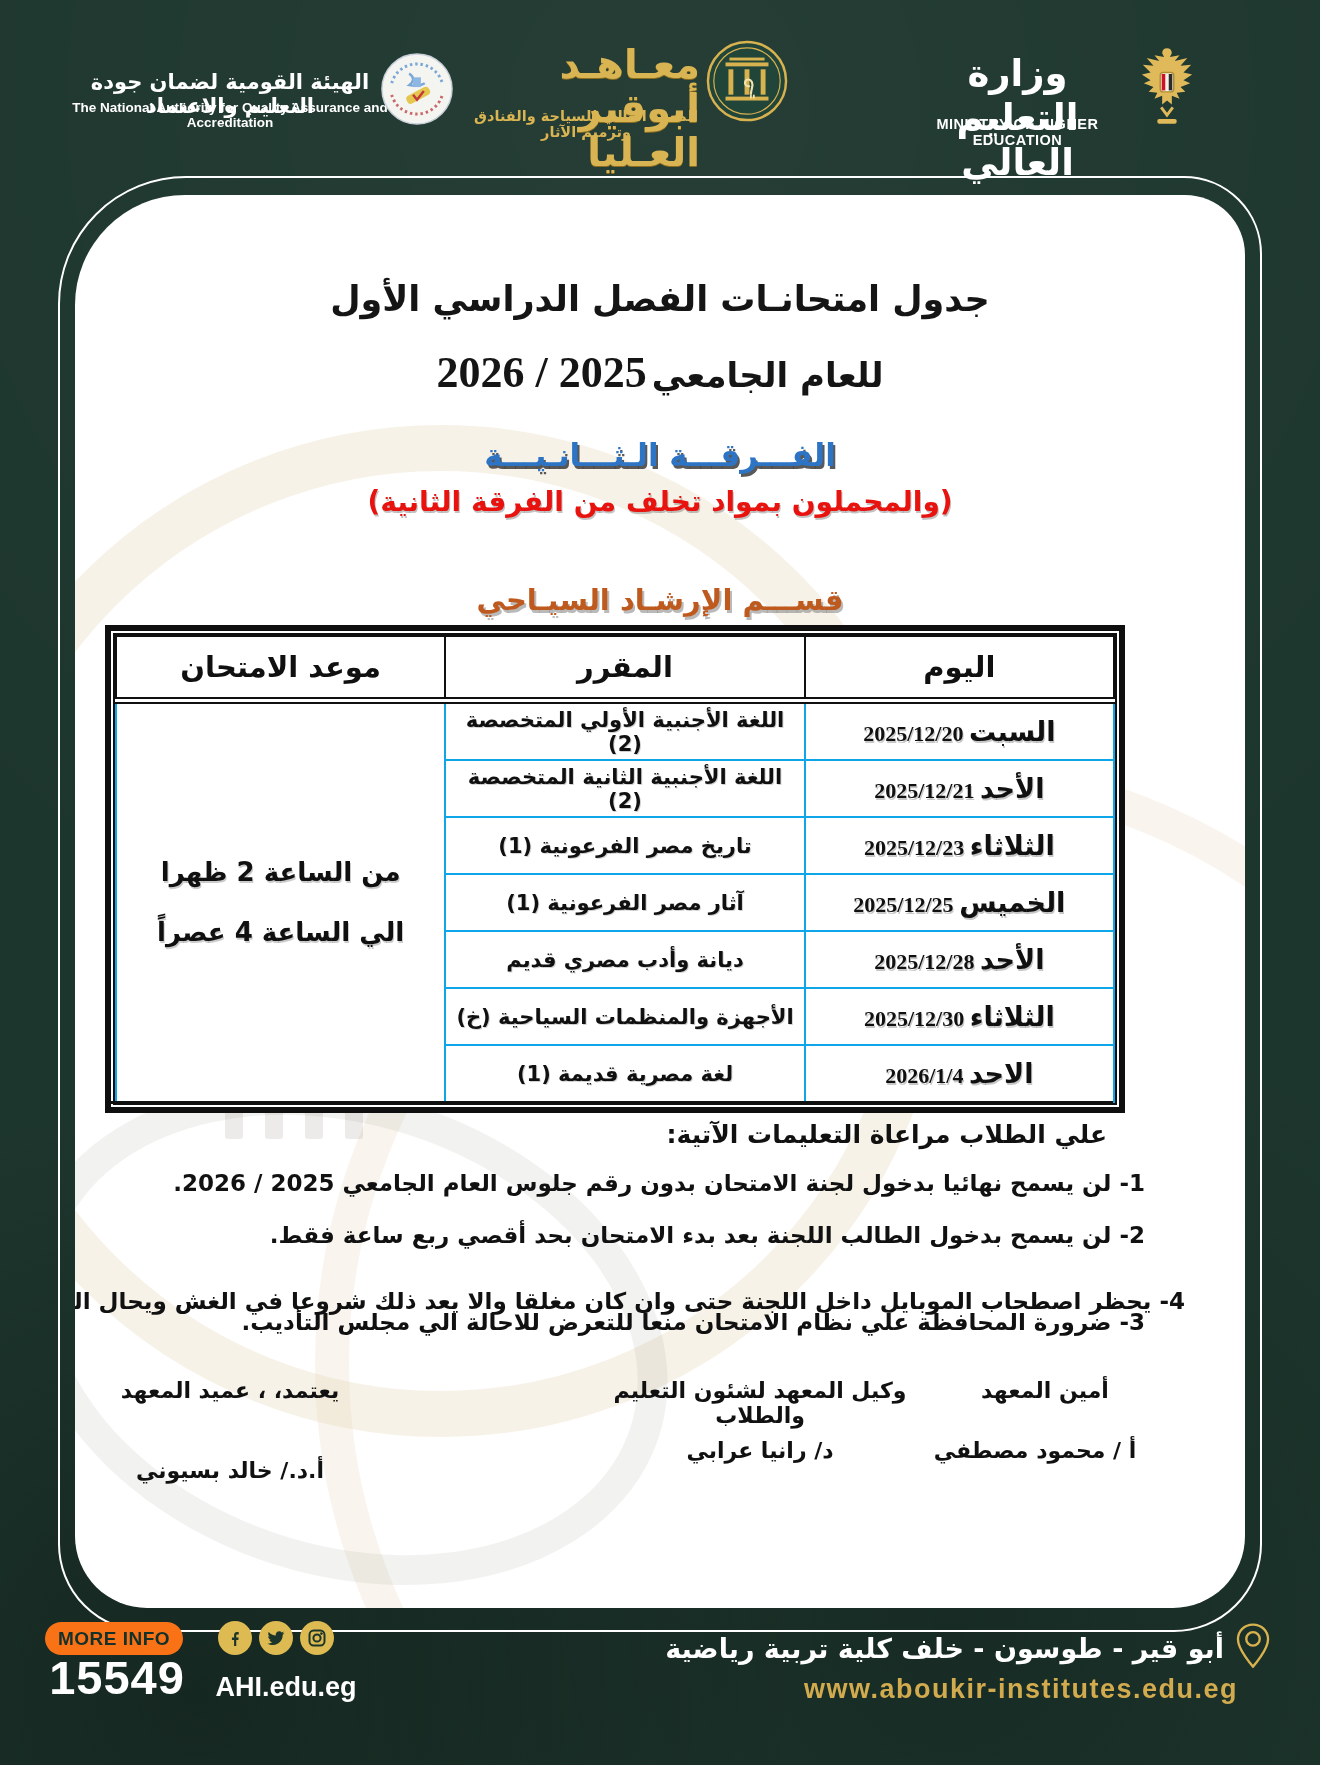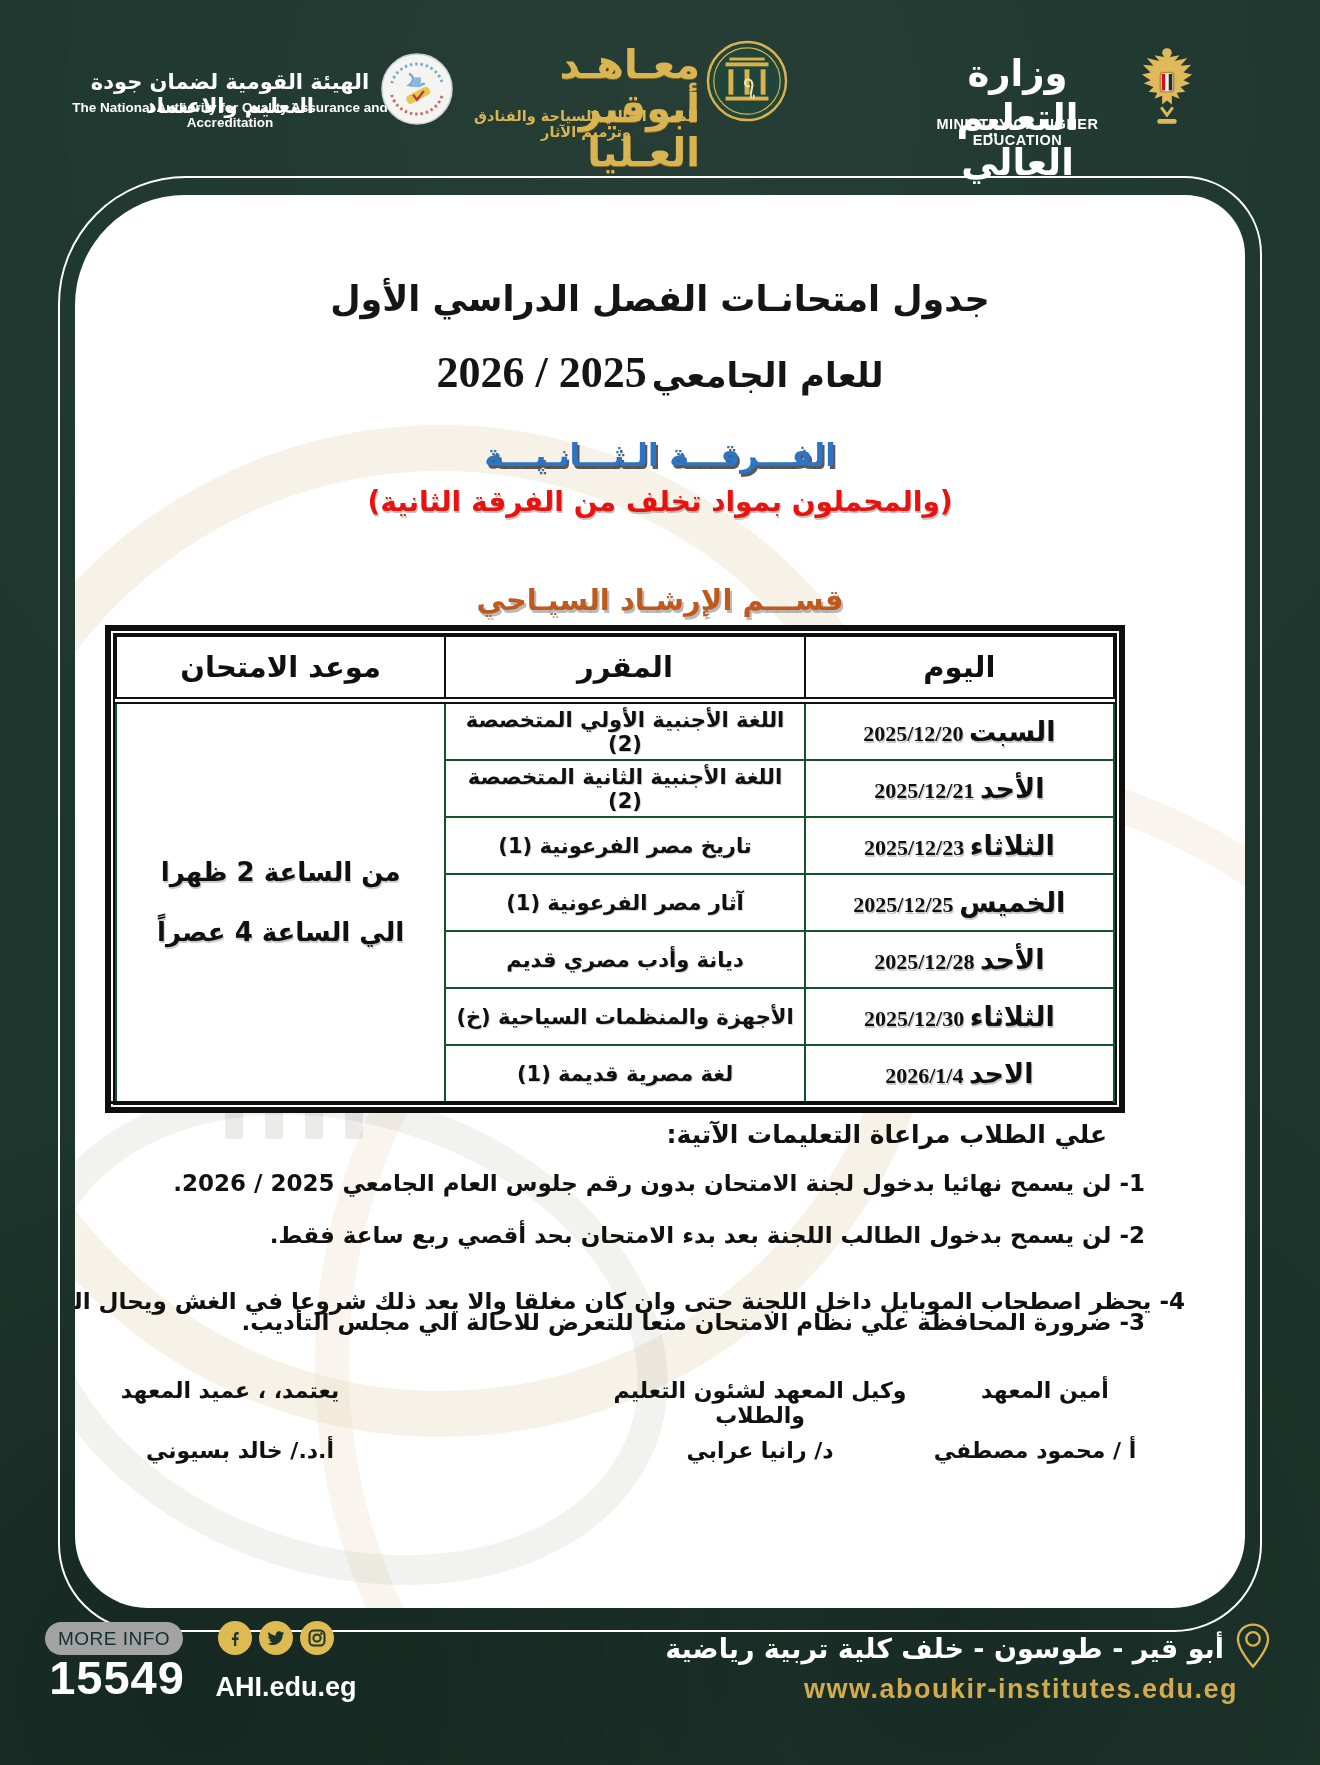--- a/index.html
+++ b/index.html
@@ -38,21 +38,21 @@
   .t2 .lbl{font-size:34px;font-weight:bold;}
   .t2 .yr{font-size:44px;font-weight:600;font-family:"Liberation Serif","DejaVu Serif",serif;}
   .grade{left:0;top:242px;width:100%;text-align:center;font-size:31px;font-weight:bold;color:#2e74c4;direction:rtl;letter-spacing:1px;text-shadow:2px 3px 0 rgba(60,60,60,0.85);}
   .note{left:0;top:290px;width:100%;text-align:center;font-size:28px;font-weight:bold;color:#e8120f;direction:rtl;text-shadow:1px 2px 0 rgba(120,120,120,0.45);}
   .dept{left:0;top:388px;width:100%;text-align:center;font-size:29px;font-weight:bold;color:#bf5a1f;direction:rtl;text-shadow:2px 3px 0 rgba(130,130,130,0.55);}
   
   .tbl-outer{left:30px;top:430px;width:1008px;border:6px solid #0f0f0f;background:#fff;}
   .tbl-inner{border:2px solid #0f0f0f;margin:2px;}
   table.sched{width:100%;border-collapse:collapse;direction:rtl;}
   table.sched th{border:2px solid #101010;border-bottom:7px double #101010;height:58px;font-size:29px;font-weight:bold;color:#101010;}
-  table.sched td{border:2px solid #14532d;text-align:center;vertical-align:middle;color:#101010;}
+  table.sched td{border:2px solid #0ea5e9;text-align:center;vertical-align:middle;color:#101010;}
   td.daycell{width:31%;height:53px;direction:rtl;font-weight:bold;}
   td.daycell .dayname{font-size:27px;text-shadow:1px 2px 0 rgba(0,0,0,0.22);}
   td.daycell .daydate{font-size:22px;font-family:Liberation Serif, serif;font-weight:700;text-shadow:1px 2px 0 rgba(0,0,0,0.22);}
   td.coursecell{width:36%;font-size:21px;font-weight:bold;text-shadow:1px 1px 0 rgba(0,0,0,0.18);}
   td.timecell{width:33%;font-size:26px;font-weight:bold;line-height:2.3;padding:0 24px;text-shadow:1px 2px 0 rgba(0,0,0,0.2);}
   .tbl-underline{left:30px;top:906px;width:1008px;height:3px;background:#0f0f0f;}
   
   .ins-head{right:138px;top:925px;font-size:25px;font-weight:bold;color:#111;direction:rtl;text-align:right;position:absolute;}
   .ins-item{position:absolute;right:100px;direction:rtl;text-align:right;font-size:23px;font-weight:bold;color:#111;white-space:nowrap;}
   .i1{top:975px;}
@@ -60,24 +60,24 @@
   .i3{top:1114px;}
   .i4{top:1093px;right:60px;}
   
   .sig-title{position:absolute;top:1183px;font-size:22px;font-weight:bold;color:#111;direction:rtl;text-align:center;}
   .sig-name{position:absolute;top:1243px;font-size:22px;font-weight:bold;color:#111;direction:rtl;text-align:center;}
   .sg1{left:860px;width:220px;}
   .sg2{left:520px;width:330px;}
   .sg3{left:40px;width:230px;}
   .sg1n{left:850px;width:220px;}
   .sg2n{left:560px;width:250px;}
-  .sg3n{left:40px;width:250px;}
-  
-  .pill{left:45px;top:1622px;width:138px;height:33px;background:#a3a3a3;border-radius:17px;display:flex;align-items:center;justify-content:center;
-        color:#14302a;font-weight:normal;font-size:19px;font-family:"Liberation Sans","DejaVu Sans",sans-serif;letter-spacing:.5px;}
+  .sg3n{left:30px;width:250px;margin-top:20px;}
+  
+  .pill{left:45px;top:1622px;width:138px;height:33px;background:#f97316;border-radius:17px;display:flex;align-items:center;justify-content:center;
+        color:#14302a;font-weight:bold;font-size:19px;font-family:"Liberation Sans","DejaVu Sans",sans-serif;letter-spacing:.5px;}
   .hotline{left:42px;top:1650px;width:150px;text-align:center;color:#fff;font-size:47px;font-weight:bold;font-family:"Liberation Sans","DejaVu Sans",sans-serif;letter-spacing:1px;}
   .socials{left:218px;top:1621px;display:flex;gap:7px;}
   .soc{width:34px;height:34px;border-radius:50%;background:#ddba52;display:flex;align-items:center;justify-content:center;}
   .site-short{left:206px;top:1672px;width:160px;text-align:center;color:#fff;font-size:27px;font-weight:bold;font-family:"Liberation Sans","DejaVu Sans",sans-serif;}
   .addr{right:48px;top:1622px;display:flex;flex-direction:row-reverse;align-items:center;gap:10px;position:absolute;}
   .addr-text{color:#fff;font-size:27px;font-weight:bold;direction:rtl;}
   .website{right:82px;top:1674px;color:#d3ab4f;font-size:27px;font-weight:bold;font-family:"Liberation Sans","DejaVu Sans",sans-serif;letter-spacing:1.5px;position:absolute;}
 </style>
 </head>
 <body>

